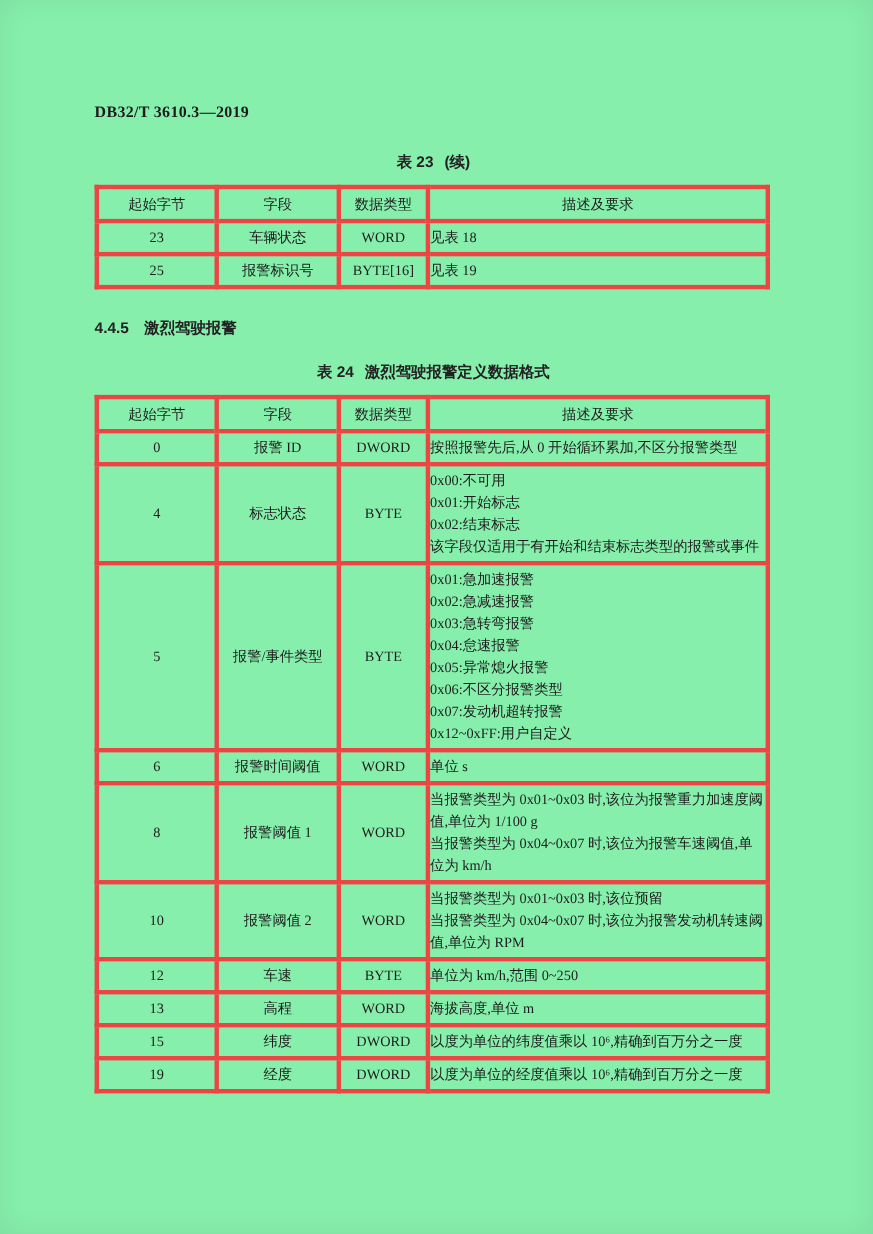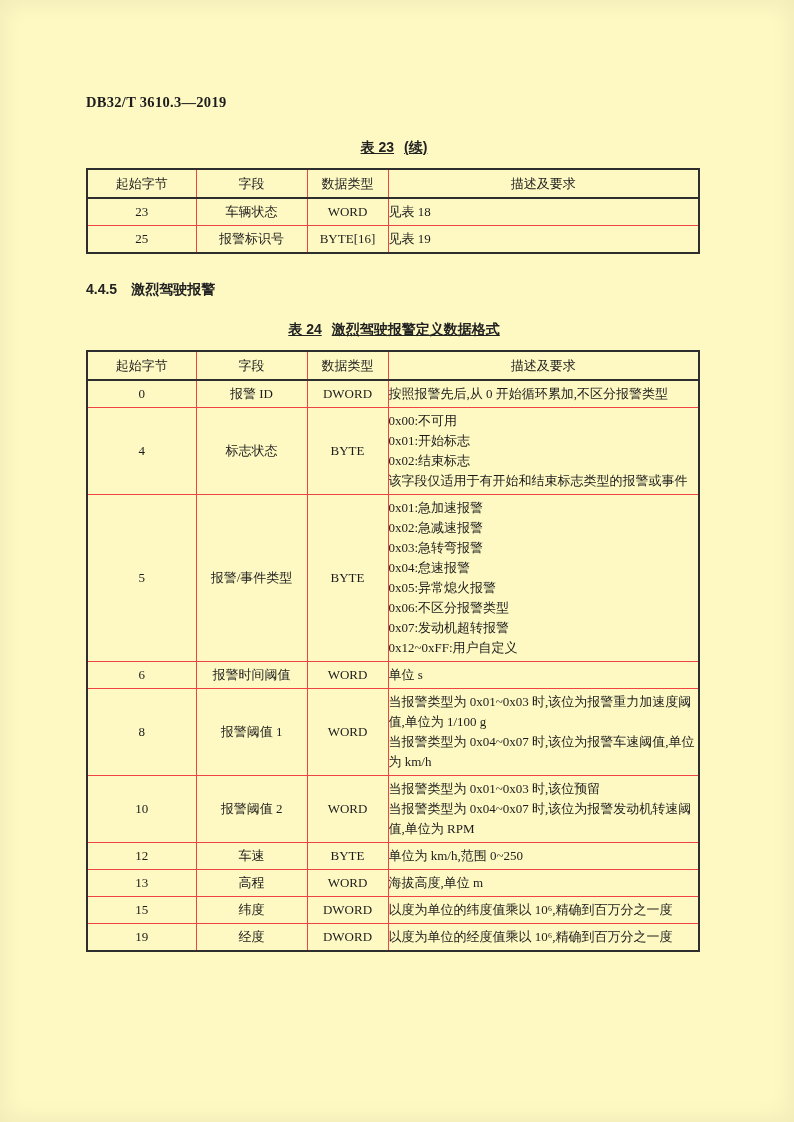--- a/index.html
+++ b/index.html
@@ -1,40 +1,39 @@
 <!DOCTYPE html>
 <html lang="zh"><head>
 <meta charset="utf-8">
 <style>
   html, body { margin: 0; padding: 0; background: #e8e8e8; }
   .page {
     position: relative;
     width: 794px;
     height: 1122px;
     margin: 0 auto;
-    background: #fef9c3;
+    background: #86efac;
     box-shadow: inset 0 0 26px rgba(0,0,0,0.07);
     box-sizing: border-box;
     padding: 94px 92px 0 86px;
     font-family: "Liberation Serif", "DejaVu Serif", serif;
     color: #1c1c1c;
     overflow: hidden;
   }
   .doc-number {
     font-size: 14.5px;
     font-weight: bold;
     letter-spacing: 0.3px;
   }
   .table-caption {
     text-align: center;
     font-family: "Liberation Sans", "DejaVu Sans", sans-serif;
     font-weight: bold;
     font-size: 14px;
     color: #222;
-    text-decoration: underline;
   }
   .caption-23 { margin-top: 28px; }
   .caption-24 { margin-top: 22px; }
   .table-caption .cap-label { margin-right: 10px; }
   .section-heading {
     margin-top: 27px;
     font-family: "Liberation Sans", "DejaVu Sans", sans-serif;
     font-weight: bold;
     font-size: 14px;
     color: #222;
@@ -42,21 +41,21 @@
   .section-heading .sec-num { margin-right: 14px; }
   table.data-table {
     margin-top: 11px;
     width: 614px;
     border-collapse: collapse;
     table-layout: fixed;
     border: 2px solid #2e2e2e;
     font-size: 13px;
   }
   table.data-table th, table.data-table td {
-    border: 1px solid #ef4444;
+    border: 4px solid #ef4444;
     padding: 3px 0;
     line-height: 20px;
     vertical-align: middle;
     overflow: hidden;
   }
   table.data-table thead th {
     font-weight: normal;
     text-align: center;
     border-bottom: 2px solid #2e2e2e;
     height: 21px;

